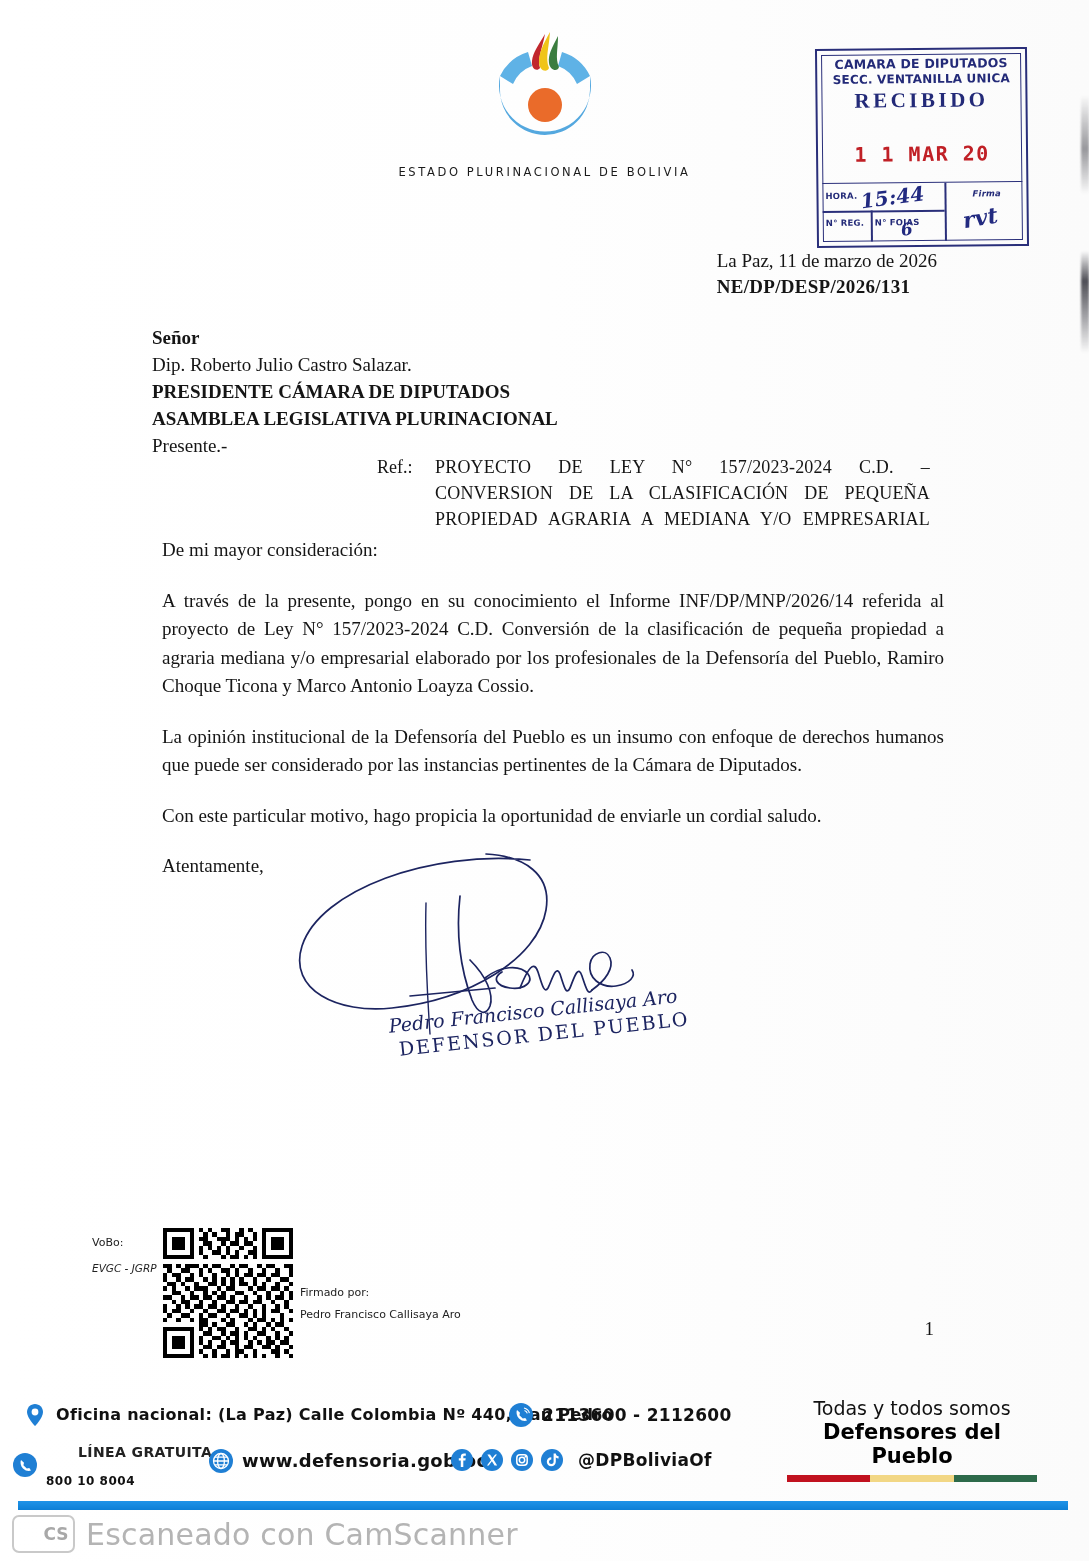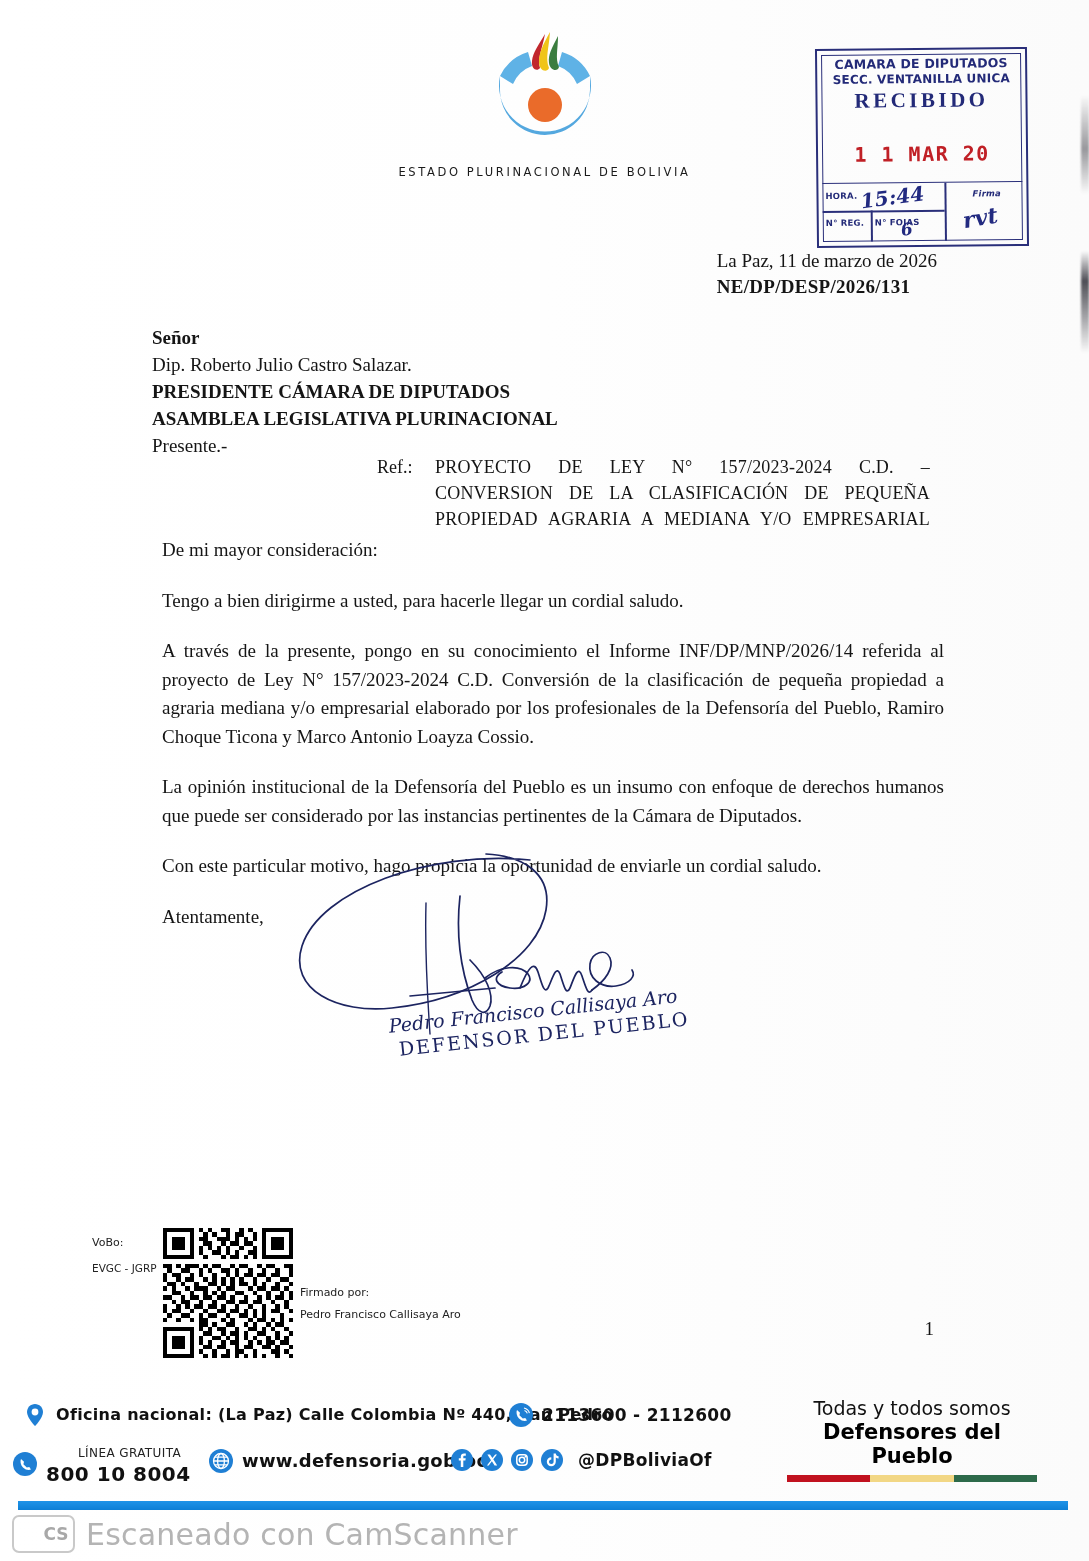--- a/index.html
+++ b/index.html
@@ -80,32 +80,32 @@
     font-size:19px;transform:rotate(-6deg);white-space:nowrap;
   }
   .sig-role{
     position:absolute;left:118px;top:172px;width:340px;
     font-family:"DejaVu Serif",serif;color:#1c2460;
     font-size:19px;letter-spacing:2px;transform:rotate(-6deg);white-space:nowrap;
   }
 
   
   .vobo{position:absolute;left:92px;top:1236px;font-family:"DejaVu Sans",sans-serif;font-size:11px;color:#222;}
-  .vobo .l2{margin-top:13px;font-size:10.5px;}
+  .vobo .l2{margin-top:13px;font-style:italic;font-size:10.5px;}
   .qr{position:absolute;left:163px;top:1228px;width:130px;height:130px;}
   .firmado{position:absolute;left:300px;top:1234px;font-family:"DejaVu Sans",sans-serif;font-size:11px;color:#222;line-height:2.0;margin-top:48px;}
 
   .pagenum{position:absolute;right:155px;top:1318px;font-size:19px;}
 
   
   .footer{position:absolute;left:0;top:1398px;width:1089px;height:100px;}
   .fcol{position:absolute;font-family:"DejaVu Sans",sans-serif;}
   .frow{display:flex;align-items:center;gap:8px;}
   .fico{width:26px;height:26px;flex:0 0 26px;}
-  .ftiny{font-size:12px;font-weight:400;letter-spacing:.4px;color:#222;
+  .ftiny{font-size:14px;font-weight:700;letter-spacing:.4px;color:#222;
          font-family:"DejaVu Sans",sans-serif;line-height:1;padding-left:32px;}
   .fbig{font-size:16px;font-weight:700;color:#111;letter-spacing:.3px;line-height:1.1;}
   .tagline{position:absolute;right:52px;top:0;text-align:center;width:250px;}
   .tag1{font-family:"DejaVu Sans",sans-serif;font-size:19px;color:#111;line-height:1.15;}
   .tag2{font-family:"DejaVu Sans",sans-serif;font-size:21px;font-weight:700;color:#000;line-height:1.15;}
   .tribar{display:flex;margin-top:7px;height:7px;}
   .tribar i{flex:1;display:block;}
 
   
   .cs-bar{position:absolute;left:18px;top:1501px;width:1050px;height:9px;
@@ -172,21 +172,20 @@
   </div>
 
   <div class="refblock">
     <span class="rlab">Ref.:</span><span class="rbody">PROYECTO DE LEY N° 157/2023-2024 C.D. –</span>
     <div style="margin-left:58px;" class="rbody">CONVERSION DE LA CLASIFICACIÓN DE PEQUEÑA</div>
     <div style="margin-left:58px;" class="rbody last">PROPIEDAD AGRARIA A MEDIANA Y/O EMPRESARIAL</div>
   </div>
 
   <div class="body">
     <p class="nj">De mi mayor consideración:</p>
-    <p class="nj">Tengo a bien dirigirme a usted, para hacerle llegar un cordial saludo.</p>
     <p>A través de la presente, pongo en su conocimiento el Informe INF/DP/MNP/2026/14 referida al proyecto de Ley N° 157/2023-2024 C.D. Conversión de la clasificación de pequeña propiedad a agraria mediana y/o empresarial elaborado por los profesionales de la Defensoría del Pueblo, Ramiro Choque Ticona y Marco Antonio Loayza Cossio.</p>
     <p>La opinión institucional de la Defensoría del Pueblo es un insumo con enfoque de derechos humanos que puede ser considerado por las instancias pertinentes de la Cámara de Diputados.</p>
     <p class="nj">Con este particular motivo, hago propicia la oportunidad de enviarle un cordial saludo.</p>
     <p class="nj">Atentamente,</p>
   </div>
 
   <div class="sig">
     <svg viewBox="0 0 420 215" width="420" height="215" aria-hidden="true">
       <g fill="none" stroke="#1c2460" stroke-width="1.7" stroke-linecap="round">
         <path d="M250 12 C150 2 40 42 22 98 C8 142 58 166 112 160 C190 152 258 110 266 62 C272 26 244 8 206 6"></path>
@@ -462,21 +461,21 @@
     <div class="fcol" style="left:12px;top:44px;">
       <div class="frow">
         <span class="fico">
           <svg viewBox="0 0 26 26" width="26" height="26" aria-hidden="true">
             <circle cx="13" cy="13" r="12" fill="#1f7fd4"></circle>
             <path d="M9 8 C8 10 8.5 14 11 16.5 C13.5 19 17 19.5 19 18.5 L17.3 16 L14.8 16.6 L11.4 13.2 L12 10.7 Z" fill="#fff"></path>
           </svg>
         </span>
         <span style="display:inline-block;">
           <span class="ftiny">LÍNEA GRATUITA</span>
-          <span class="fbig" style="display:block;font-size:20px;margin-top:2px;letter-spacing:.5px;">800 10 8004</span>
+          <span class="fbig" style="display:block;font-size:12px;margin-top:14px;letter-spacing:.5px;">800 10 8004</span>
         </span>
       </div>
     </div>
 
     <div class="fcol" style="left:208px;top:50px;">
       <div class="frow">
         <span class="fico">
           <svg viewBox="0 0 26 26" width="26" height="26" aria-hidden="true">
             <circle cx="13" cy="13" r="12" fill="#1f7fd4"></circle>
             <g fill="none" stroke="#fff" stroke-width="1.3">

